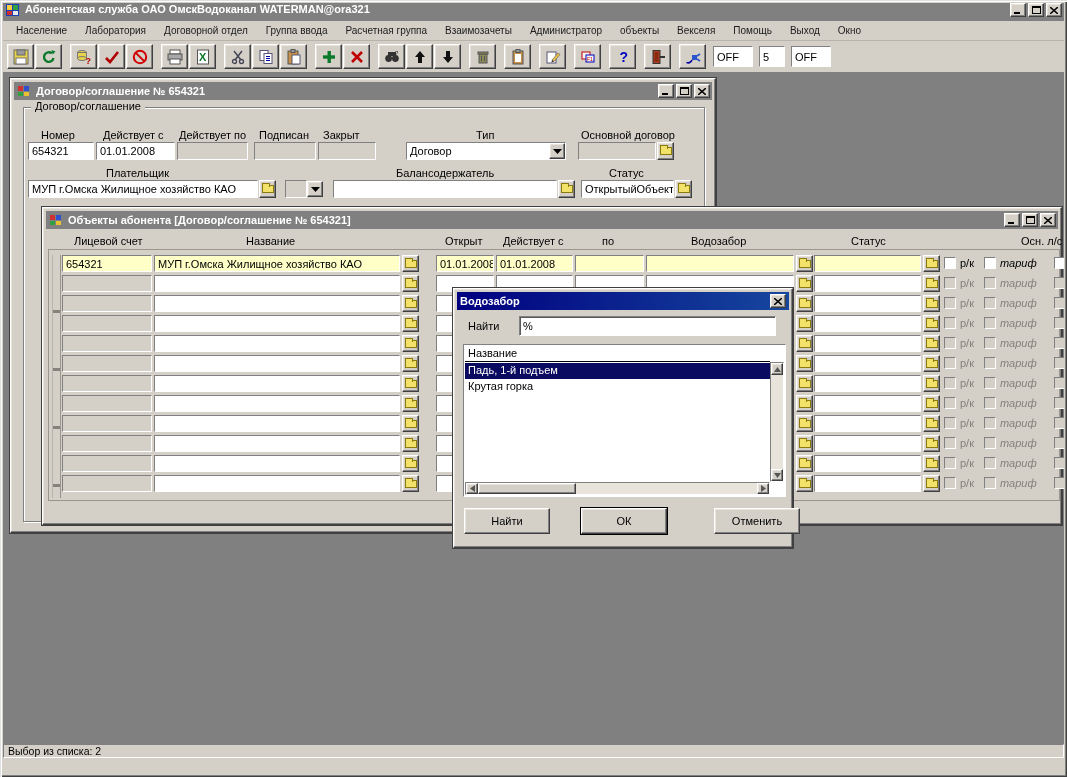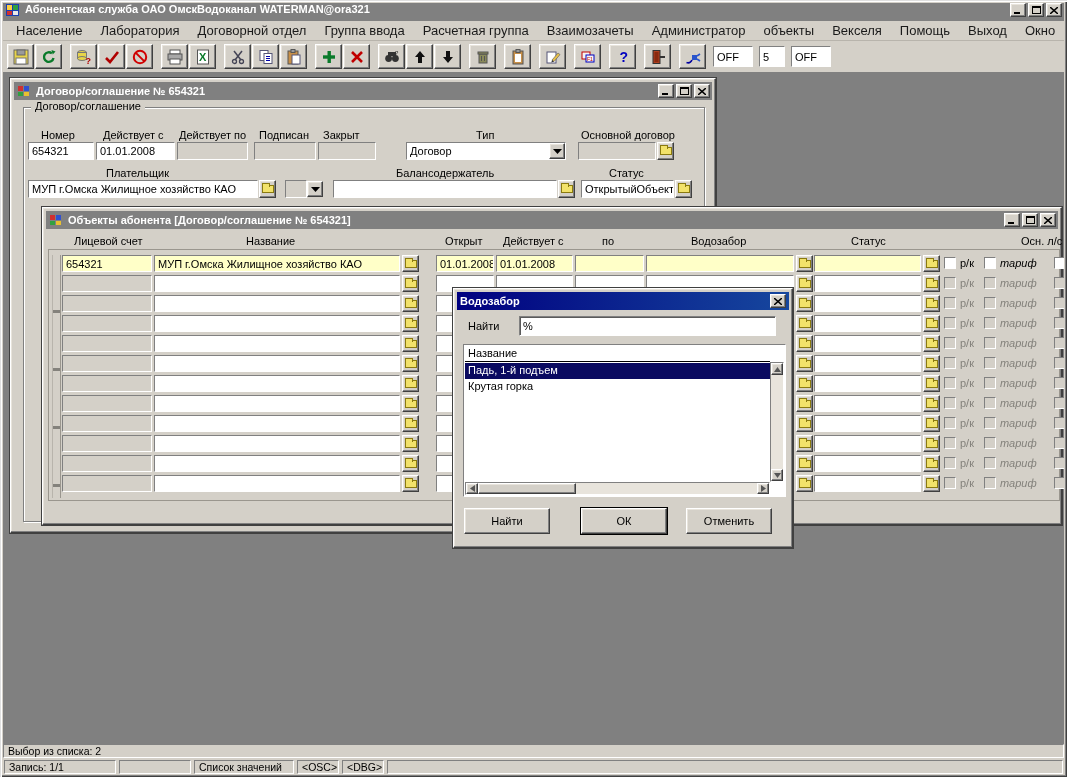--- a/index.html
+++ b/index.html
@@ -12,21 +12,21 @@
   .raised { background:#d4d0c8; border:1px solid; border-color:#ffffff #404040 #404040 #ffffff; box-shadow: inset -1px -1px 0 #808080, inset 1px 1px 0 #e8e4dc; }
   .sunkenl { border:1px solid; border-color:#808080 #ffffff #ffffff #808080; }
   
   .titlebar { position:absolute; left:3px; top:3px; width:1061px; height:18px; background:#808080; display:flex; align-items:flex-start; padding:0 2px; }
   .titlebar .ttl { color:#fff; font-size:11px; font-weight:bold; margin-left:4px; flex:1; white-space:nowrap; overflow:hidden; }
   .winbtns { display:flex; gap:2px; }
   .winbtn { width:16px; height:14px; display:flex; align-items:center; justify-content:center; }
   .appicon { width:16px; height:14px; flex:0 0 auto; }
   
   .menubar { position:absolute; left:3px; top:21px; width:1061px; height:20px; background:#d4d0c8; display:flex; align-items:center; padding-left:4px; border-bottom:1px solid #b8b4ac; }
-  .menu-item { font-size:13px; color:#1a1a1a; padding:2px 9px; white-space:nowrap; }
+  .menu-item { font-size:10px; color:#1a1a1a; padding:2px 9px; white-space:nowrap; }
   
   .toolbar { position:absolute; left:3px; top:41px; width:1061px; height:31px; background:#d4d0c8; display:flex; align-items:center; padding-left:4px; }
   .tbtn { width:27px; height:25px; display:flex; align-items:center; justify-content:center; margin-right:1px; }
   .tgap { width:7px; }
   .tfield { height:21px; font-size:11px; padding:6px 3px; margin-left:6px; color:#000; background:#fff; }
   
   .workspace { position:absolute; left:3px; top:72px; width:1061px; height:672px; background:#808080; overflow:hidden; }
   
   .win { position:absolute; background:#d4d0c8; border:1px solid; border-color:#ffffff #404040 #404040 #ffffff; box-shadow: inset -1px -1px 0 #808080, inset 1px 1px 0 #e8e4dc, 0 0 0 1px #404040; }
   .wtitle { position:absolute; left:3px; top:3px; right:3px; height:18px; background:#808080; display:flex; align-items:center; padding:6px 2px; }
@@ -774,28 +774,20 @@
           <span class="sbtn raised" style="left:12px;top:0;width:98px;height:11px"></span>
           <span class="sbtn raised" style="right:0;top:0;width:12px;height:11px">
               <svg width="5" height="7" viewBox="0 0 5 7">
                 <path d="M0 0v7l5-3.5z" fill="#555"></path>
               </svg>
             </span>
         </div>
       </div>
       <span class="dlg-btn raised" style="left:10px">Найти</span>
       <span class="dlg-btn raised default" style="left:127px">ОК</span>
-      <span class="dlg-btn raised" style="left:232px">Отменить</span>
+      <span class="dlg-btn raised" style="left:260px">Отменить</span>
     </div>
 
   </div>
 
   <div class="status-msg sunkenl">Выбор из списка: 2</div>
-  <div class="statusbar">
-    <span class="spanel sunkenl" style="width:112px">Запись: 1/1</span>
-    <span class="spanel sunkenl" style="width:72px"></span>
-    <span class="spanel sunkenl" style="width:100px">Список значений</span>
-    <span class="spanel sunkenl" style="width:42px">&lt;OSC&gt;</span>
-    <span class="spanel sunkenl" style="width:42px">&lt;DBG&gt;</span>
-    <span class="spanel sunkenl" style="flex:1"></span>
-  </div>
 
 </div>
 
 </body></html>

